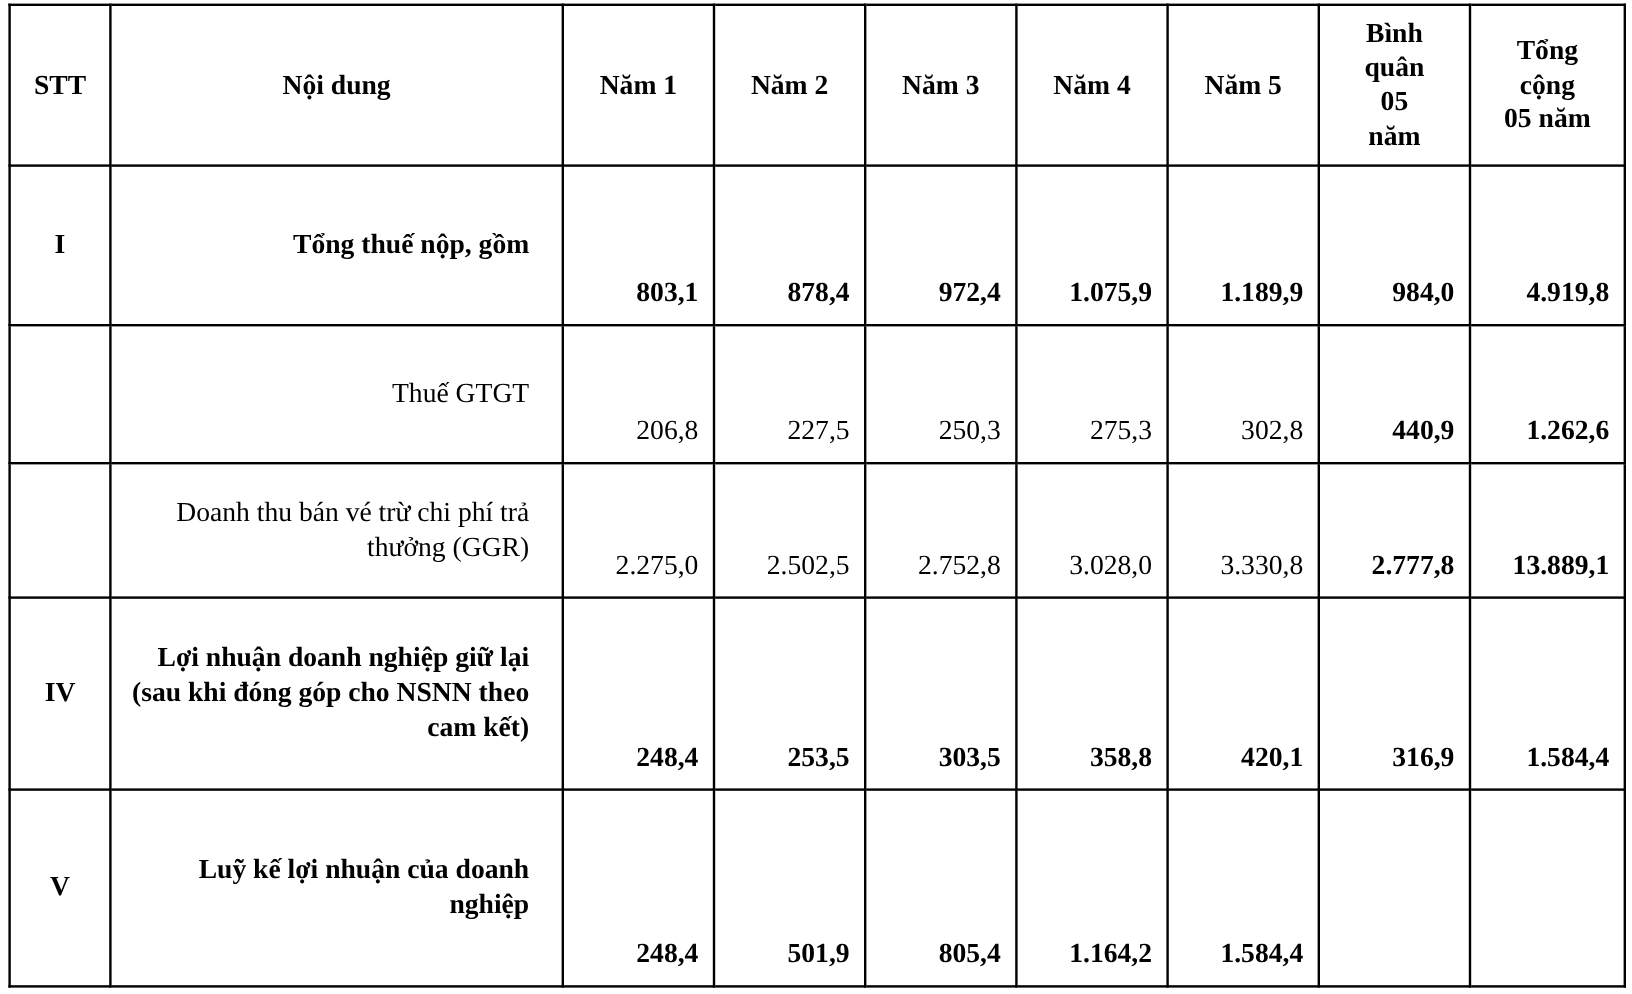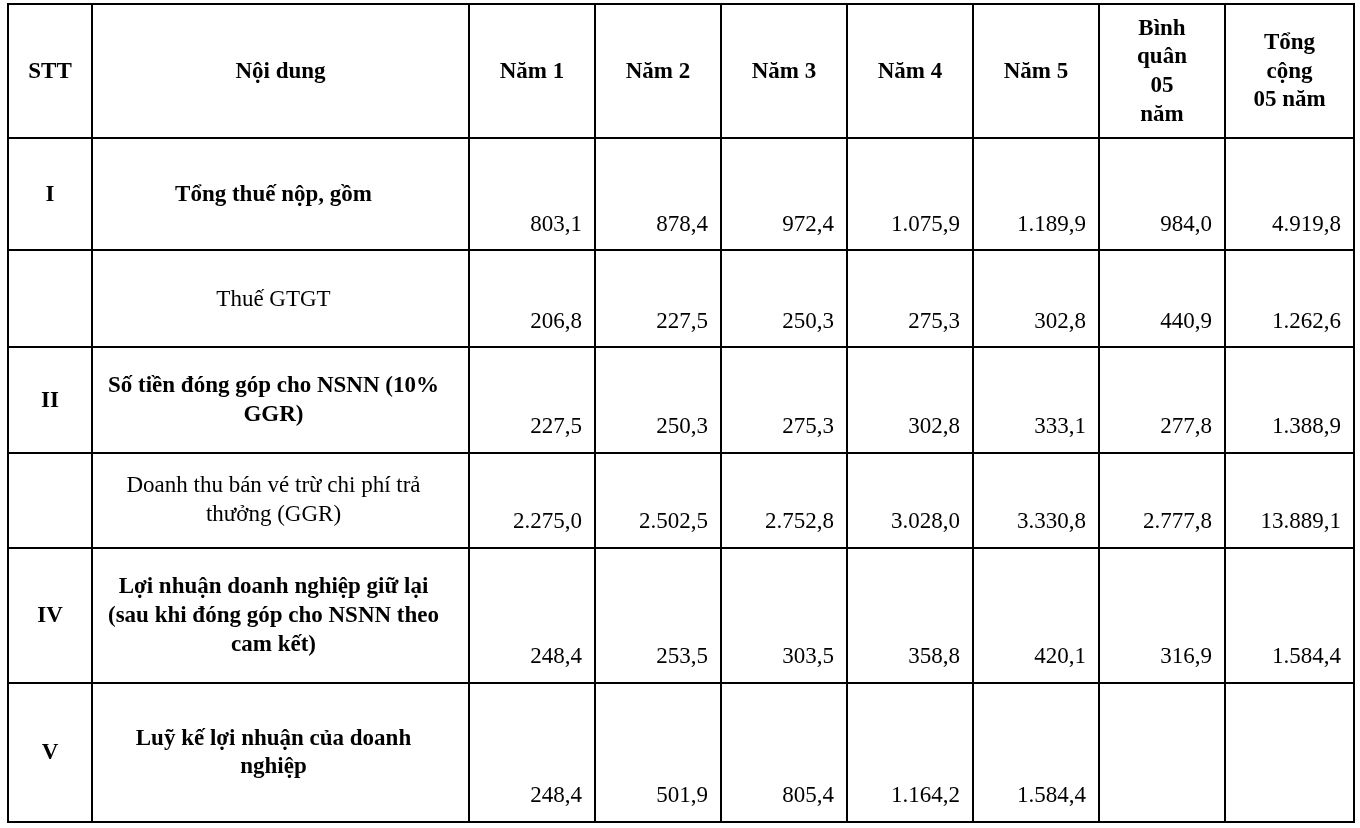--- a/index.html
+++ b/index.html
@@ -40,34 +40,34 @@
     white-space: pre-line;
   }
   
   td.stt {
     font-weight: bold;
     text-align: center;
     vertical-align: middle;
   }
   
   td.label {
-    text-align: center;
+    text-align: right;
     vertical-align: middle;
     padding: 4px 27px 4px 13px;
     margin-top: 34px;
   }
   td.label.b { font-weight: bold; }
   
   td.num {
     text-align: right;
     vertical-align: bottom;
     padding: 2px 12px 11px 4px;
     font-variant-numeric: tabular-nums;
   }
-  td.num.b { font-weight: normal; }
+  td.num.b { font-weight: bold; }
 </style>
 </head>
 <body>
 
 <div class="page">
   <table class="doc-table">
     <colgroup>
       <col style="width:84px">
       <col style="width:377px">
       <col style="width:126px">
@@ -112,31 +112,20 @@
         <td class="stt"></td>
         <td class="label">Thuế GTGT</td>
         <td class="num">206,8</td>
         <td class="num">227,5</td>
         <td class="num">250,3</td>
         <td class="num">275,3</td>
         <td class="num">302,8</td>
         <td class="num b">440,9</td>
         <td class="num b">1.262,6</td>
       </tr>
-      <tr style="height:75px">
-        <td class="stt">II</td>
-        <td class="label b">Số tiền đóng góp cho NSNN (10% GGR)</td>
-        <td class="num b">227,5</td>
-        <td class="num b">250,3</td>
-        <td class="num b">275,3</td>
-        <td class="num b">302,8</td>
-        <td class="num b">333,1</td>
-        <td class="num b">277,8</td>
-        <td class="num b">1.388,9</td>
-      </tr>
       <tr style="height:58px">
         <td class="stt"></td>
         <td class="label">Doanh thu bán vé trừ chi phí trả thưởng (GGR)</td>
         <td class="num">2.275,0</td>
         <td class="num">2.502,5</td>
         <td class="num">2.752,8</td>
         <td class="num">3.028,0</td>
         <td class="num">3.330,8</td>
         <td class="num b">2.777,8</td>
         <td class="num b">13.889,1</td>

